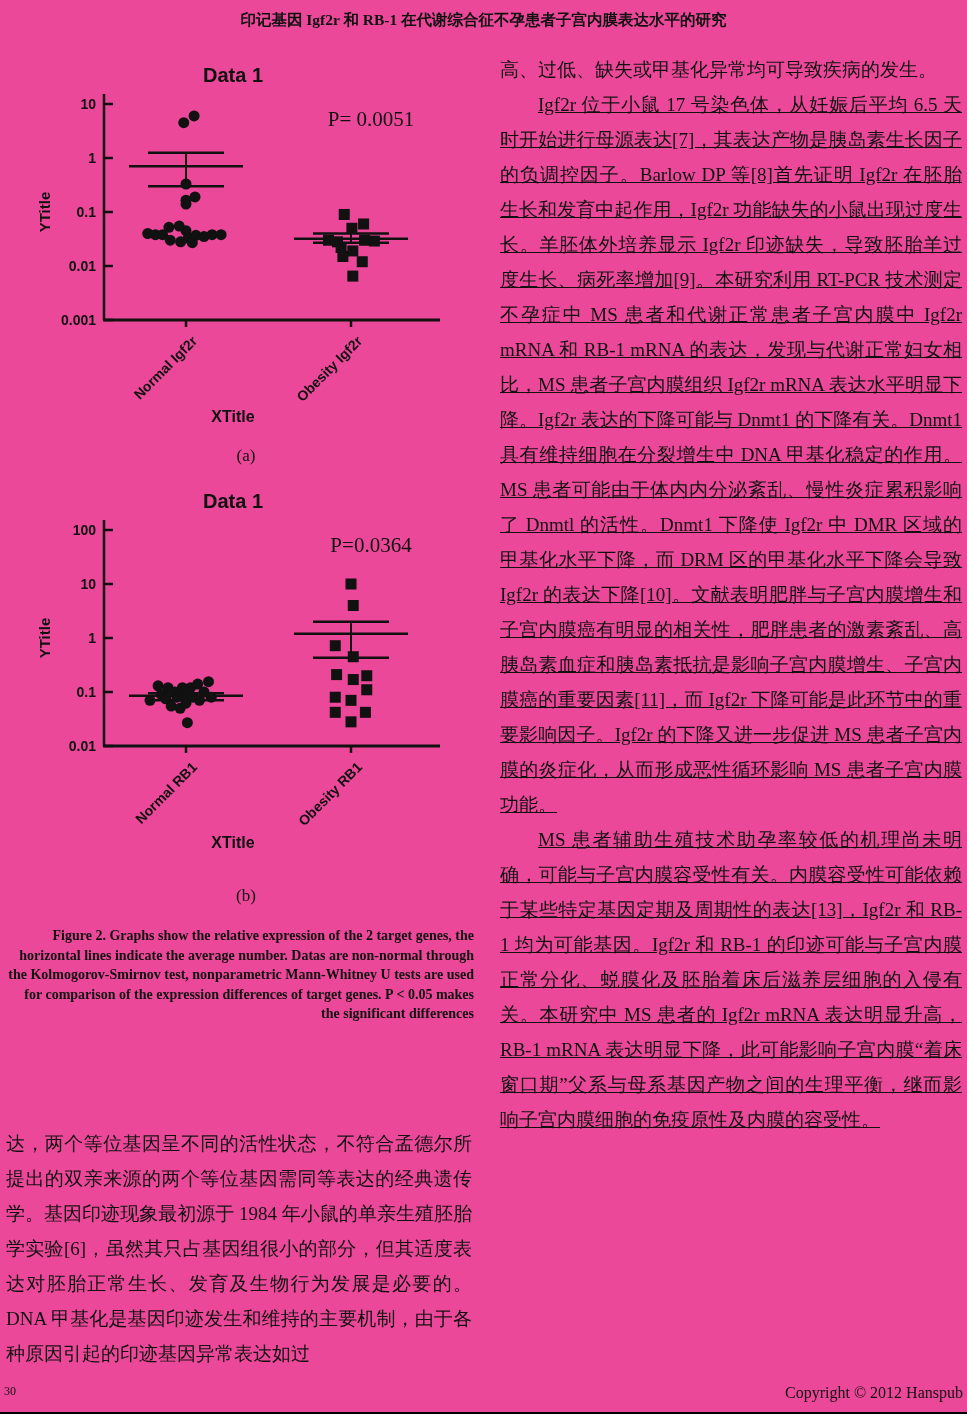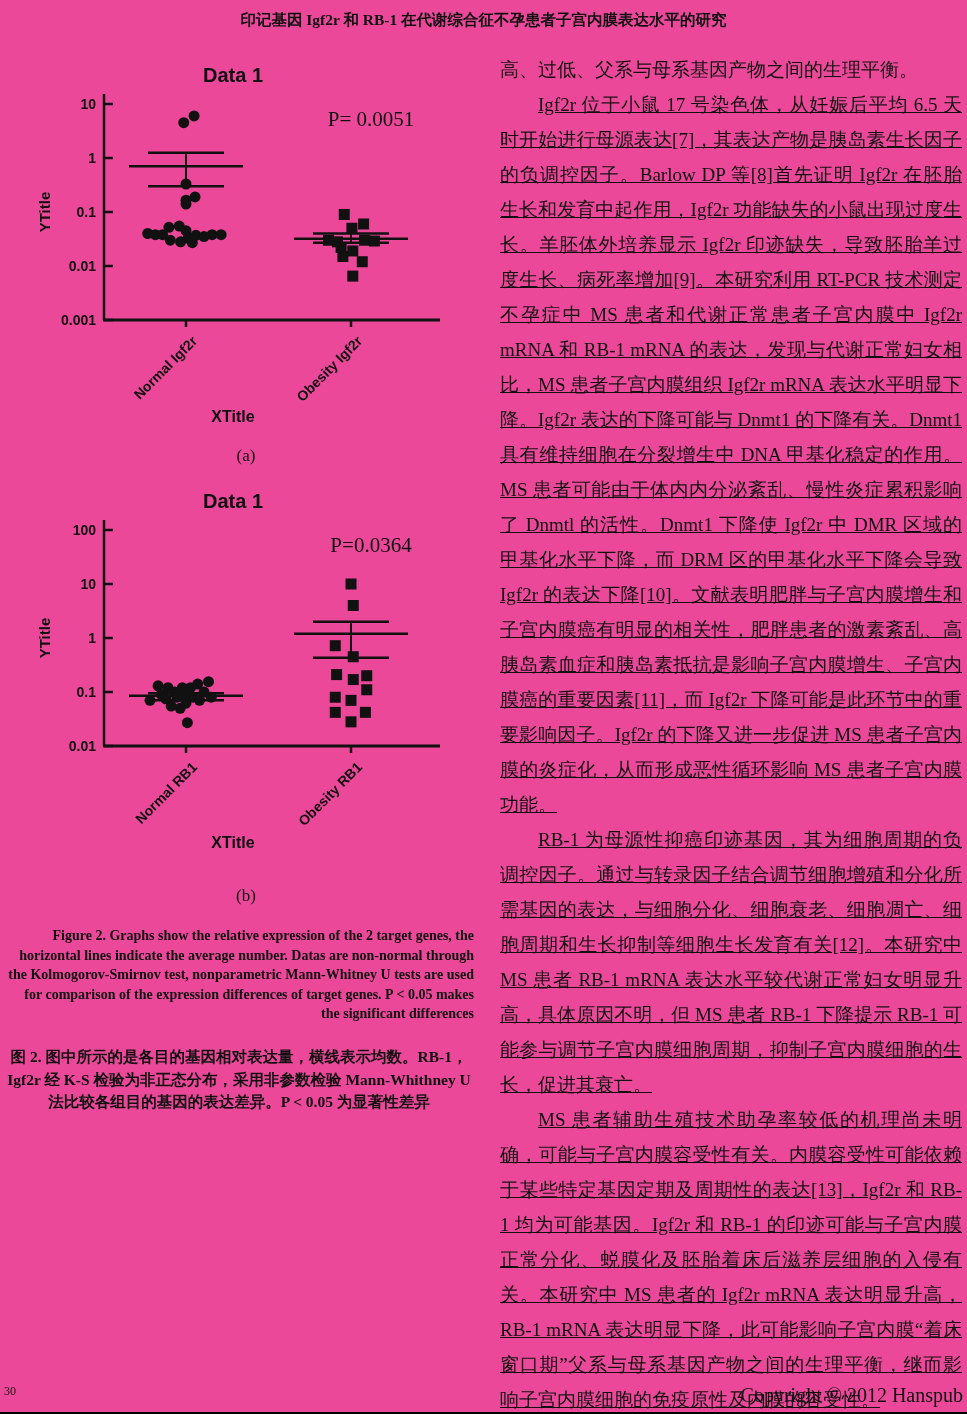--- a/index.html
+++ b/index.html
@@ -16,21 +16,21 @@
   .cap-en{position:absolute;top:926px;left:4px;width:470px;text-align:right;
         font-weight:bold;font-size:14px;line-height:19.5px;font-family:"Liberation Serif",serif;}
   .cap-zh{position:absolute;top:1046px;left:4px;width:470px;text-align:center;
         font-weight:bold;font-size:15.5px;line-height:22.5px;}
   .body-text{font-size:19px;line-height:35px;text-align:justify;}
   .left-para{position:absolute;top:1126px;left:6px;width:466px;}
   .right-col{position:absolute;top:52px;left:500px;width:462px;}
   .right-col p{margin:0;}
   .indent{text-indent:2em;text-decoration:underline;}
   .page-num{position:absolute;left:4px;top:1384px;font-size:12px;}
-  .copyright{position:absolute;right:4px;top:1384px;font-size:20px;}
+  .copyright{position:absolute;right:4px;top:1384px;font-size:16px;}
   .bottom-rule{position:absolute;left:0;right:0;bottom:0;height:2px;background:#000;}
   
   .ct{font:bold 20px "Liberation Sans",sans-serif;fill:#111;}
   .cp{font:21px "Liberation Serif",serif;fill:#111;}
   .cyt{font:bold 14px "Liberation Sans",sans-serif;fill:#111;}
   .cxl{font:bold 14px "Liberation Sans",sans-serif;fill:#111;}
   .cxt{font:bold 16px "Liberation Sans",sans-serif;fill:#111;}
   .cyl{font:bold 15px "Liberation Sans",sans-serif;fill:#111;}
 </style>
 </head>
@@ -163,27 +163,26 @@
       <rect x="319.5" y="216.8647058392301" width="11" height="11" fill="#111"></rect>
       <rect x="303.75" y="228.84453831851334" width="11" height="11" fill="#111"></rect>
       <rect x="333.9" y="228.84453831851334" width="11" height="11" fill="#111"></rect>
       <rect x="319.5" y="238.35346630752014" width="11" height="11" fill="#111"></rect>
       <text x="207" y="370" text-anchor="middle" class="cxt">XTitle</text>
       <text transform="translate(24,160) rotate(-90)" text-anchor="middle" class="cyl">YTitle</text>
     </svg>
   <div class="sublabel sub-b">(b)</div>
 
   <div class="cap-en">Figure 2. Graphs show the relative expression of the 2 target genes, the horizontal lines indicate the average number. Datas are non-normal through the Kolmogorov-Smirnov test, nonparametric Mann-Whitney U tests are used for comparison of the expression differences of target genes. P &lt; 0.05 makes the significant differences</div>
-  <div class="cap-zh">图 2. 图中所示的是各目的基因相对表达量，横线表示均数。RB-1，Igf2r 经 K-S 检验为非正态分布，采用非参数检验 Mann-Whithney U 法比较各组目的基因的表达差异。P &lt; 0.05 为显著性差异</div>
 
+  <div class="left-para body-text">达，两个等位基因呈不同的活性状态，不符合孟德尔所提出的双亲来源的两个等位基因需同等表达的经典遗传学。基因印迹现象最初源于 1984 年小鼠的单亲生殖胚胎学实验[6]，虽然其只占基因组很小的部分，但其适度表达对胚胎正常生长、发育及生物行为发展是必要的。DNA 甲基化是基因印迹发生和维持的主要机制，由于各种原因引起的印迹基因异常表达如过</div>
 
   <div class="right-col body-text">
-    <p>高、过低、父系与母系基因产物之间的生理平衡。</p>
+    <p>高、过低、缺失或甲基化异常均可导致疾病的发生。</p>
     <p class="indent">Igf2r 位于小鼠 17 号染色体，从妊娠后平均 6.5 天时开始进行母源表达[7]，其表达产物是胰岛素生长因子的负调控因子。Barlow DP 等[8]首先证明 Igf2r 在胚胎生长和发育中起作用，Igf2r 功能缺失的小鼠出现过度生长。羊胚体外培养显示 Igf2r 印迹缺失，导致胚胎羊过度生长、病死率增加[9]。本研究利用 RT-PCR 技术测定不孕症中 MS 患者和代谢正常患者子宫内膜中 Igf2r mRNA 和 RB-1 mRNA 的表达，发现与代谢正常妇女相比，MS 患者子宫内膜组织 Igf2r mRNA 表达水平明显下降。Igf2r 表达的下降可能与 Dnmt1 的下降有关。Dnmt1 具有维持细胞在分裂增生中 DNA 甲基化稳定的作用。MS 患者可能由于体内内分泌紊乱、慢性炎症累积影响了 Dnmtl 的活性。Dnmt1 下降使 Igf2r 中 DMR 区域的甲基化水平下降，而 DRM 区的甲基化水平下降会导致 Igf2r 的表达下降[10]。文献表明肥胖与子宫内膜增生和子宫内膜癌有明显的相关性，肥胖患者的激素紊乱、高胰岛素血症和胰岛素抵抗是影响子宫内膜增生、子宫内膜癌的重要因素[11]，而 Igf2r 下降可能是此环节中的重要影响因子。Igf2r 的下降又进一步促进 MS 患者子宫内膜的炎症化，从而形成恶性循环影响 MS 患者子宫内膜功能。</p>
-    <p class="indent">RB-1 为母源性抑癌印迹基因，其为细胞周期的负调控因子。通过与转录因子结合调节细胞增殖和分化所需基因的表达，与细胞分化、细胞衰老、细胞凋亡、细胞周期和生长抑制等细胞生长发育有关[12]。本研究中 MS 患者 RB-1 mRNA 表达水平较代谢正常妇女明显升高，具体原因不明，但 MS 患者 RB-1 下降提示 RB-1 可能参与调节子宫内膜细胞周期，抑制子宫内膜细胞的生长，促进其衰亡。</p>
     <p class="indent">MS 患者辅助生殖技术助孕率较低的机理尚未明确，可能与子宫内膜容受性有关。内膜容受性可能依赖于某些特定基因定期及周期性的表达[13]，Igf2r 和 RB-1 均为可能基因。Igf2r 和 RB-1 的印迹可能与子宫内膜正常分化、蜕膜化及胚胎着床后滋养层细胞的入侵有关。本研究中 MS 患者的 Igf2r mRNA 表达明显升高，RB-1 mRNA 表达明显下降，此可能影响子宫内膜“着床窗口期”父系与母系基因产物之间的生理平衡，继而影响子宫内膜细胞的免疫原性及内膜的容受性。</p>
   </div>
 
   <div class="page-num">30</div>
   <div class="copyright">Copyright © 2012 Hanspub</div>
   <div class="bottom-rule"></div>
 
 </div>
 
 </body></html>

